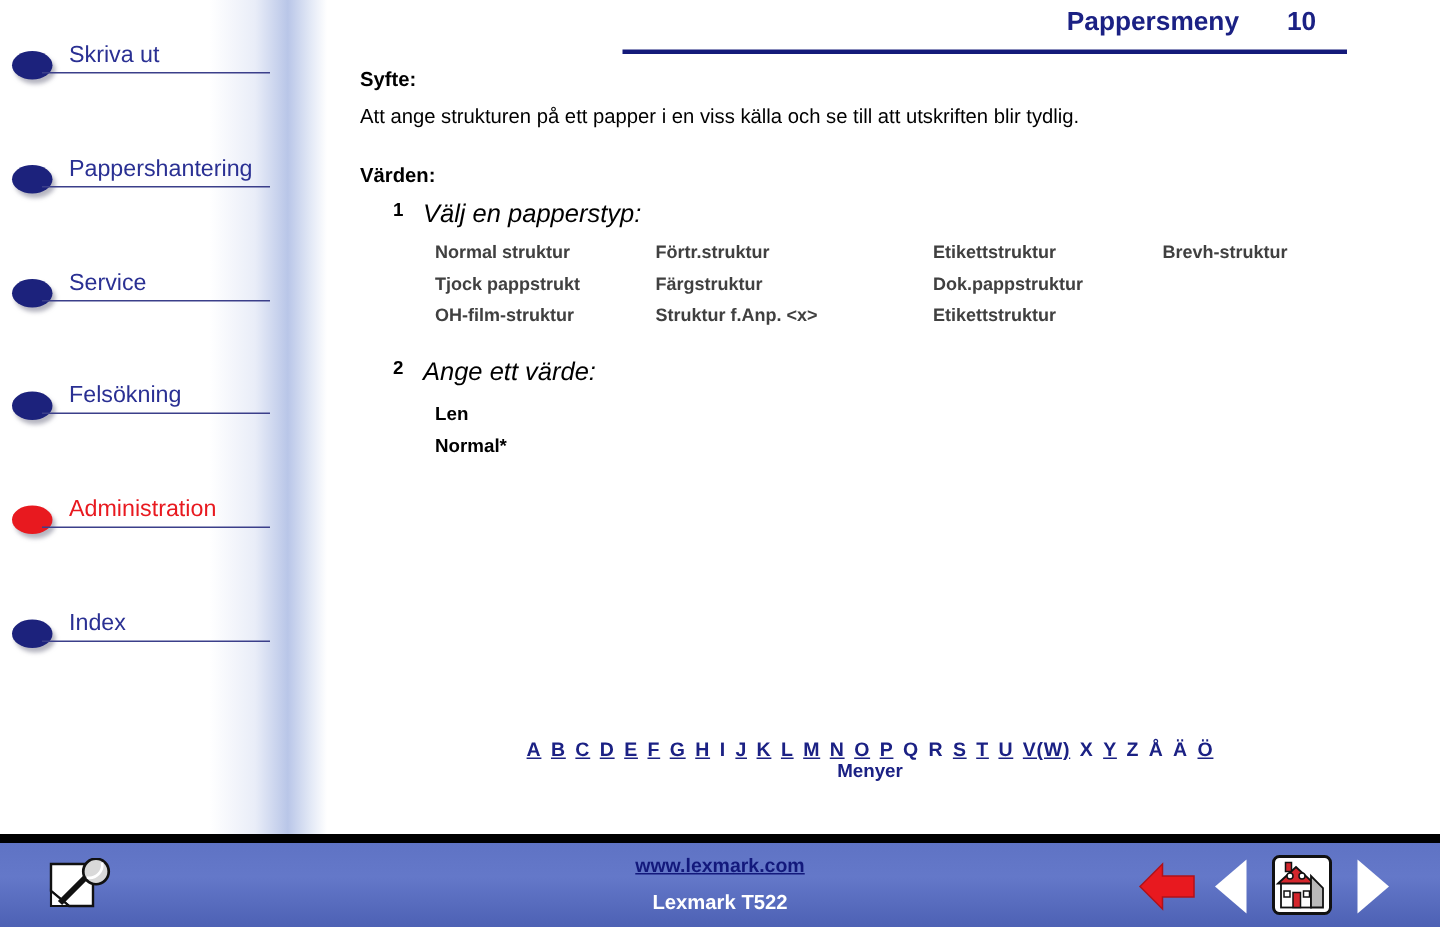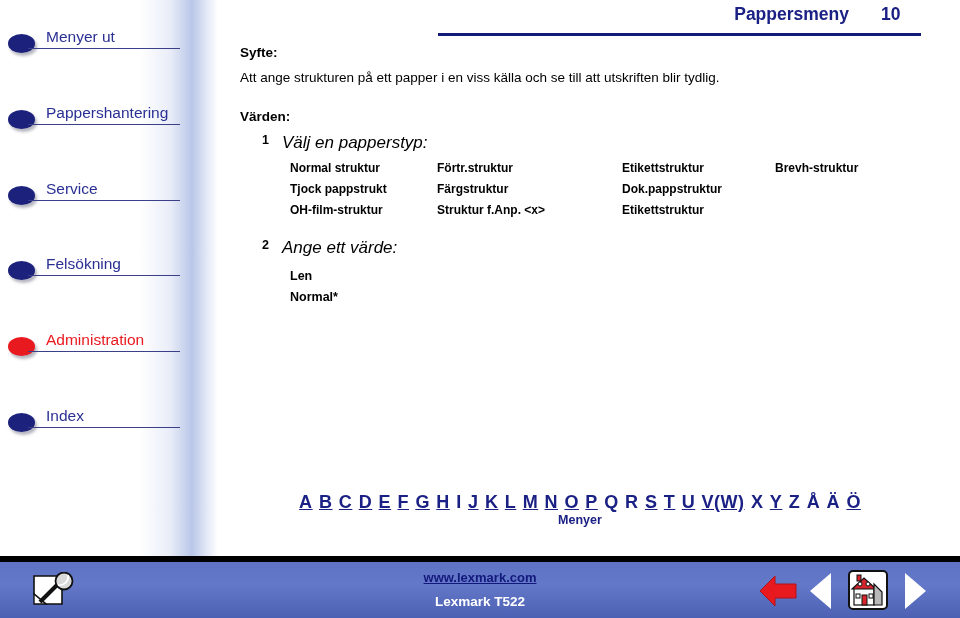--- a/index.html
+++ b/index.html
@@ -49,21 +49,21 @@
   .nav-rule {
     position: absolute;
     left: 28px; top: 21px;
     width: 152px; height: 1px;
     background: #3b3f8a;
   }
 
   
   #page-header {
     position: absolute;
-    left: 438px; top: 3px;
+    left: 415px; top: 3px;
     width: 483px;
     height: 33px;
     border-bottom: 3px solid #141a7a;
   }
   #header-title {
     position: absolute;
     right: 72px; top: 1px;
     font-size: 17.5px;
     font-weight: bold;
     color: #1b2184;
@@ -122,21 +122,21 @@
     color: #000;
   }
 
   table.values {
     margin: 6px 0 0 50px;
     border-collapse: collapse;
   }
   table.values td {
     font-size: 12px;
     font-weight: bold;
-    color: #000000;
+    color: #404040;
     padding: 0 0 7px 0;
     vertical-align: top;
     white-space: nowrap;
   }
   table.values td.c0 { width: 147px; }
   table.values td.c1 { width: 185px; }
   table.values td.c2 { width: 153px; }
   table.values td.c3 { width: 120px; }
 
   ul.simple-values {
@@ -152,21 +152,21 @@
   }
 
   
   #alpha-index {
     position: absolute;
     left: 240px; top: 492px;
     width: 680px;
     text-align: center;
   }
   #alpha-row {
-    font-size: 18px;
+    font-size: 13px;
     font-weight: bold;
     color: #1b2184;
     letter-spacing: 0.5px;
     white-space: nowrap;
   }
   #alpha-row a {
     color: #1b2184;
     text-decoration: underline;
     margin: 0 3.2px;
   }
@@ -220,21 +220,21 @@
   #next-arrow  { left: 902px; width: 26px; height: 42px; }
 </style>
 </head>
 <body>
 
 <div id="sidebar">
 
   <div class="nav-item" style="top:27px">
     <span class="nav-bullet"></span>
     <span class="nav-rule"></span>
-    <span class="nav-label">Menyer ut</span>
+    <span class="nav-label">Skriva ut</span>
   </div>
 
   <div class="nav-item" style="top:103px">
     <span class="nav-bullet"></span>
     <span class="nav-rule"></span>
     <span class="nav-label">Pappershantering</span>
   </div>
 
   <div class="nav-item" style="top:179px">
     <span class="nav-bullet"></span>

